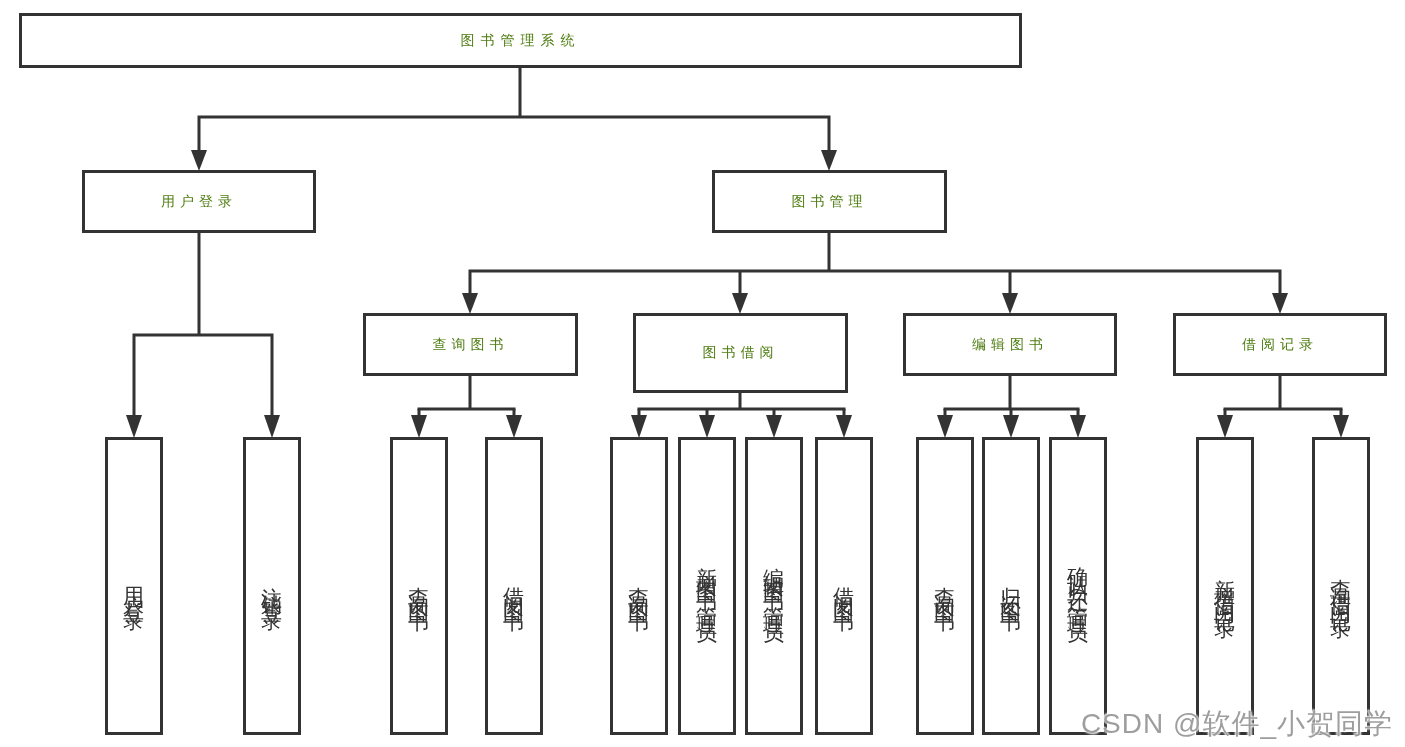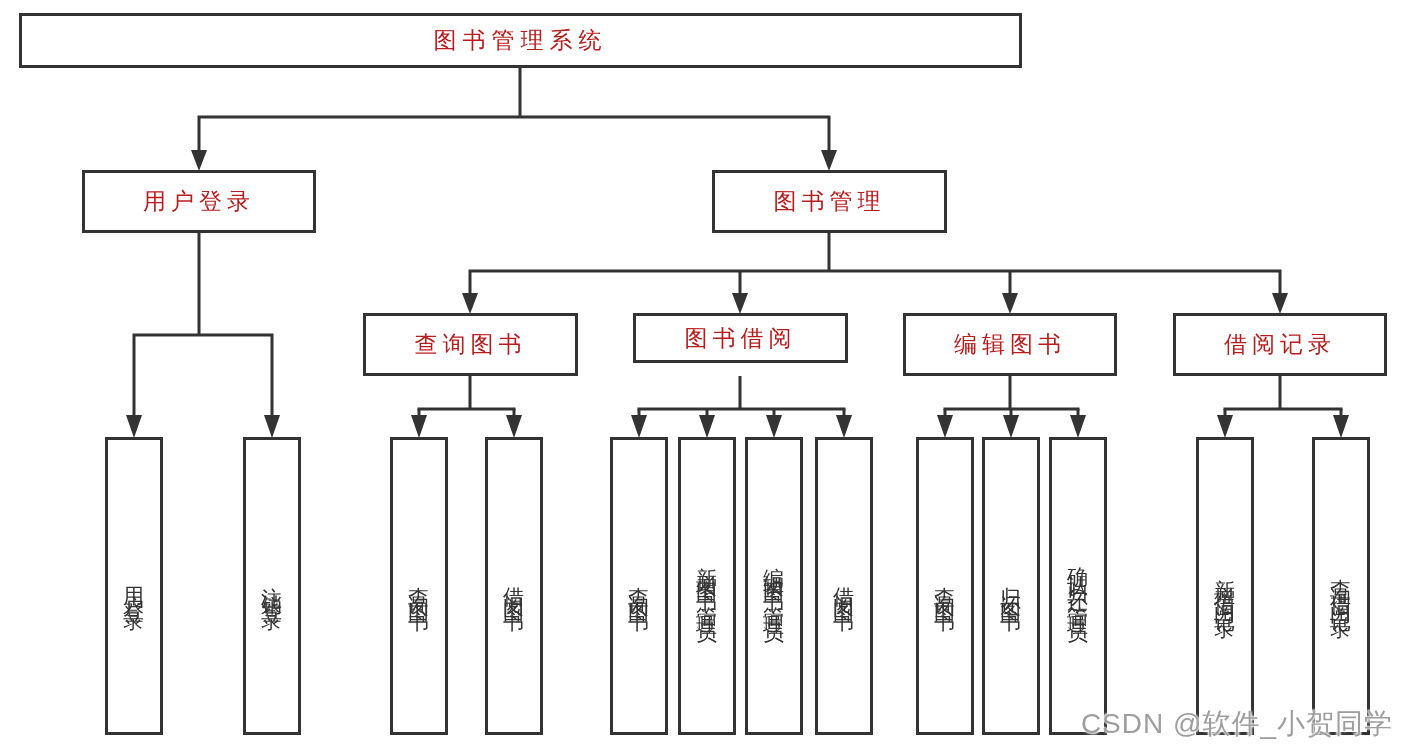--- a/index.html
+++ b/index.html
@@ -20,24 +20,24 @@
   .node {
     position: absolute;
     box-sizing: border-box;
     border: 3px solid #333333;
     background: #ffffff;
     display: flex;
     align-items: center;
     justify-content: center;
   }
   .hbox span {
-    font-size: 23px;
+    font-size: 14px;
     letter-spacing: 5px;
     white-space: nowrap;
-    color: #b91c1c;
+    color: #4d7c0f;
   }
   .root-box span { letter-spacing: 6px; }
   .vbox span {
     writing-mode: vertical-rl;
     text-orientation: mixed;
     font-size: 21px;
     letter-spacing: 8px;
     line-height: 1;
     color: #333333;
   }
@@ -104,21 +104,21 @@
   <div class="node hbox" style="left:82px; top:170px; width:234px; height:63px;">
     <span>用户登录</span>
   </div>
   <div class="node hbox" style="left:712px; top:170px; width:235px; height:63px;text-align:right;">
     <span>图书管理</span>
   </div>
 
   <div class="node hbox" style="left:363px; top:313px; width:215px; height:63px;">
     <span>查询图书</span>
   </div>
-  <div class="node hbox" style="left:633px; top:313px; width:215px; height:50px;">
+  <div class="node hbox" style="left:633px; top:313px; width:215px; height:80px;">
     <span>图书借阅</span>
   </div>
   <div class="node hbox" style="left:903px; top:313px; width:214px; height:63px;">
     <span>编辑图书</span>
   </div>
   <div class="node hbox" style="left:1173px; top:313px; width:214px; height:63px;">
     <span>借阅记录</span>
   </div>
 
   <div class="node vbox" style="left:105px; top:437px; width:58px; height:298px;">

